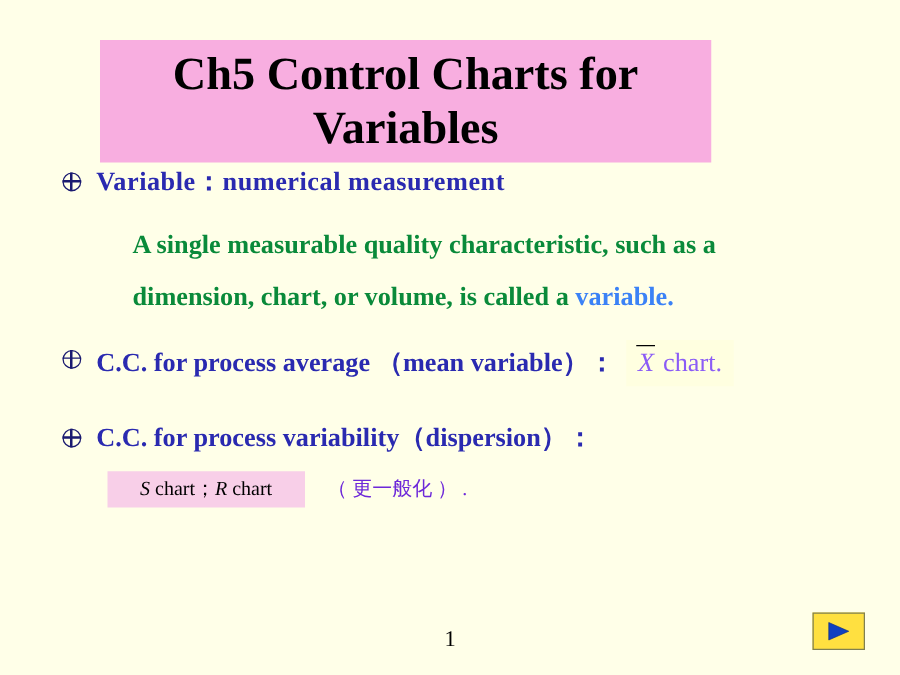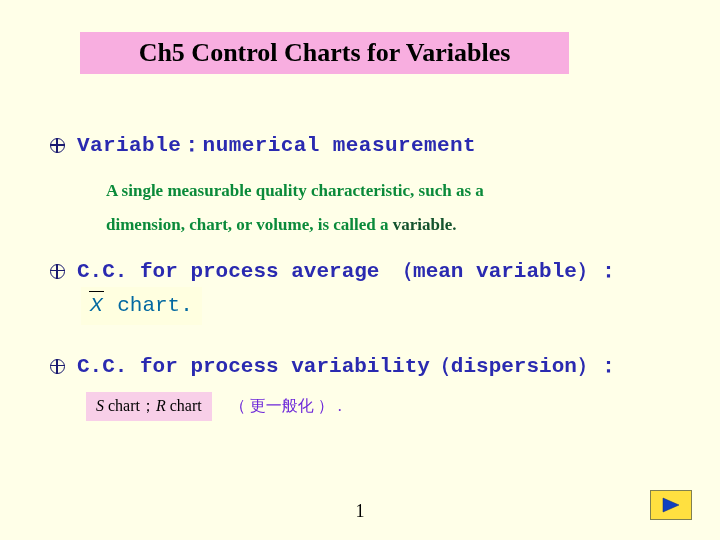--- a/index.html
+++ b/index.html
@@ -12,21 +12,21 @@
     position: relative;
     overflow: hidden;
   }
   .title-box {
     position: absolute;
     top: 32px;
     left: 80px;
     width: 465px;
     padding: 6px 12px;
     background: #f8aee0;
-    font-size: 26px;
+    font-size: 37px;
     font-weight: bold;
     color: #000;
     text-align: center;
   }
   .bullets {
     position: absolute;
     top: 130px;
     left: 50px;
     right: 50px;
   }
@@ -60,37 +60,37 @@
   }
   .bullet-icon::after {
     content: "";
     position: absolute;
     top: 5px;
     left: -1px;
     height: 1.5px;
     width: 15px;
     background: #1a1a70;
   }
-  .blue { color: #2a2ab0; font-family: Liberation Mono, monospace; }
-  .red { color: #14532d; }
+  .blue { color: #2a2ab0; }
+  .red { color: #3b82f6; }
   .sub {
     margin-left: 56px;
-    font-size: 17px;
+    font-size: 21px;
     font-weight: bold;
     color: #0a8a3a;
     line-height: 2.0;
     margin-bottom: 14px;
   }
   .xbar-box {
     display: inline-block;
     background: #ffffe0;
     border: 1px solid transparent;
     padding: 2px 8px 2px 6px;
     font-weight: normal;
-    color: #0369a1;
+    color: #8b5cf6;
     vertical-align: baseline;
     margin-left: 4px;
     position: relative;
   }
   .xbar {
     font-style: italic;
     position: relative;
     display: inline-block;
     padding: 0 2px;
   }
@@ -99,21 +99,21 @@
     position: absolute;
     top: 1px;
     left: 1px;
     right: 1px;
     height: 1.2px;
     background: #000;
   }
   .sr-box {
     display:inline-block;
     background: #f8cfe8;
-    padding: 4px 10px;
+    padding: 4px 26px;
     margin-left: 36px;
     font-weight: normal;
     color:#000;
   }
   .sr-box .it { font-style: italic; }
   .annot {
     font-weight: normal;
     color:#6d28d9;
     margin-left: 14px;
   }

